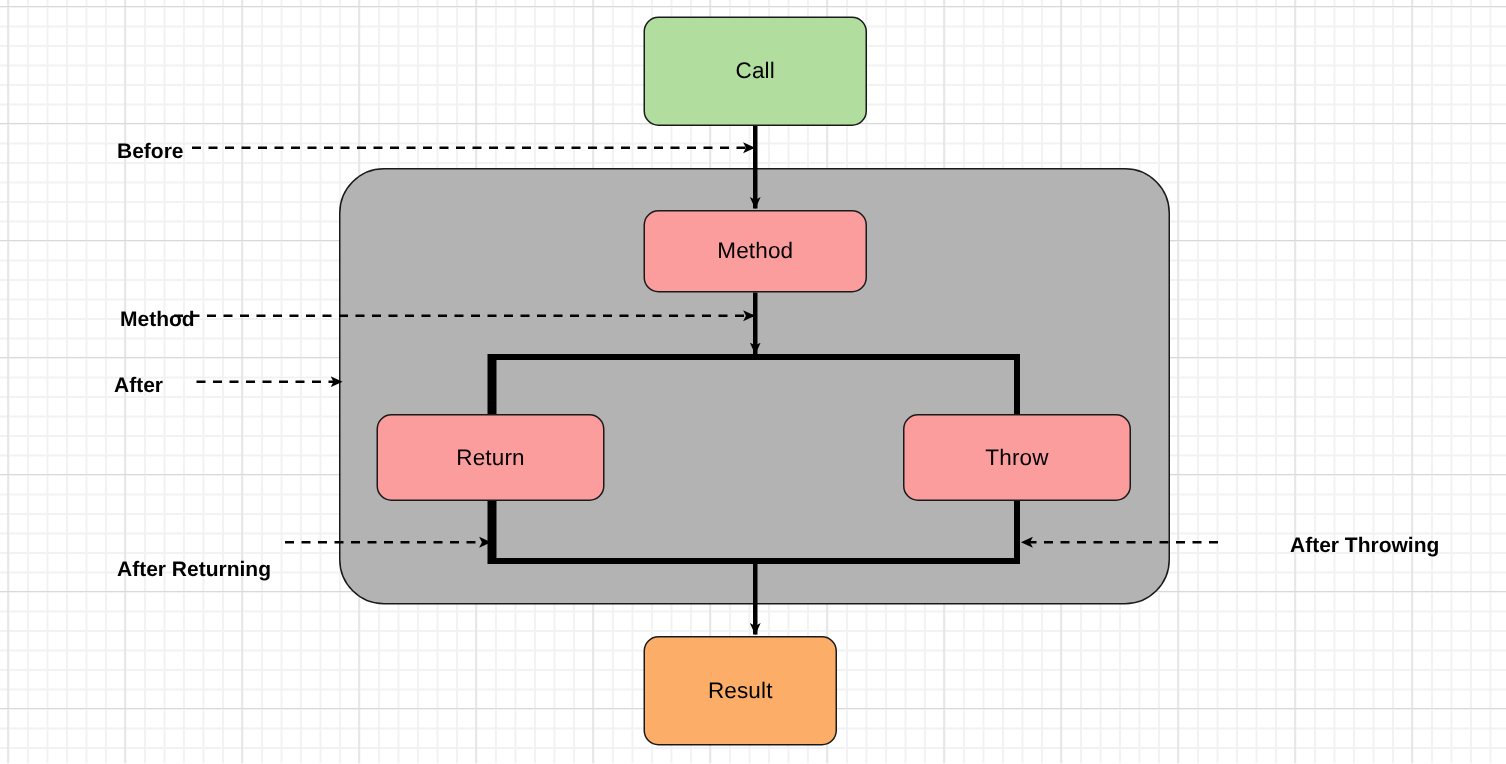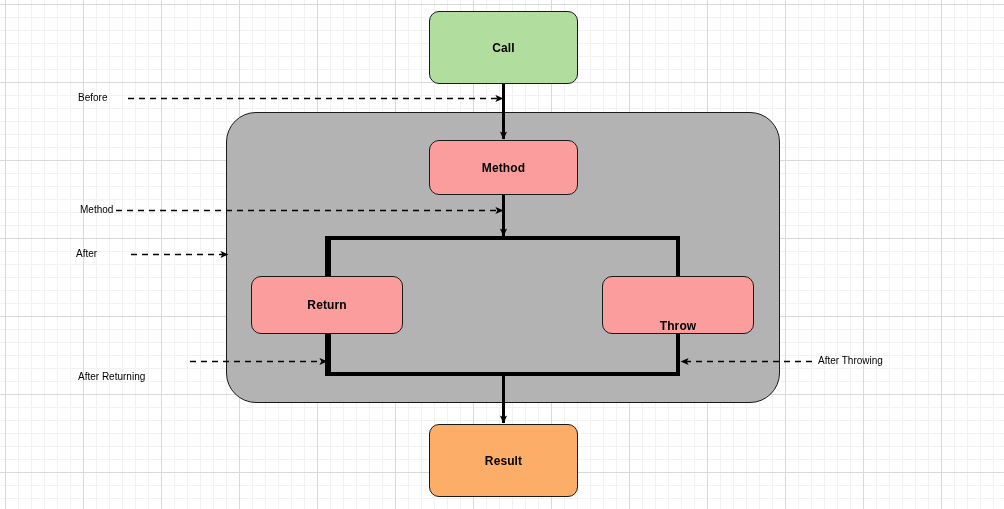--- a/index.html
+++ b/index.html
@@ -50,55 +50,55 @@
 
   
   .node {
     position: absolute;
     box-sizing: border-box;
     border: 1.5px solid #1a1a1a;
     border-radius: 10px;
     display: flex;
     align-items: center;
     justify-content: center;
-    font-size: 12px;
-    font-weight: bold;
+    font-size: 15px;
+    font-weight: normal;
     color: #000000;
     letter-spacing: 0.1px;
   }
   .node-call   { left: 429px; top: 11px;  width: 149px; height: 73px; background: #b1dd9f; }
   .node-method { left: 429px; top: 140px; width: 149px; height: 55px; background: #fb9d9d; }
   .node-return { left: 251px; top: 276px; width: 152px; height: 58px; background: #fb9d9d; }
-  .node-throw  { left: 602px; top: 276px; width: 152px; height: 58px; background: #fb9d9d; align-items: flex-end; }
-  .node-result { left: 429px; top: 424px; width: 149px; height: 73px; background: #fcad67; }
+  .node-throw  { left: 602px; top: 276px; width: 152px; height: 58px; background: #fb9d9d; }
+  .node-result { left: 429px; top: 424px; width: 129px; height: 73px; background: #fcad67; }
 
   
   .layer {
     position: absolute;
     left: 0; top: 0;
     width: 1004px;
     height: 509px;
     pointer-events: none;
   }
 
   
   .flow-label {
     position: absolute;
-    font-size: 10px;
-    font-weight: normal;
+    font-size: 14px;
+    font-weight: bold;
     color: #000000;
     white-space: nowrap;
     line-height: 1;
     text-align: center;
   }
   .lbl-before          { left: 78px;  top: 93px; }
   .lbl-after           { left: 80px;  top: 205px; }
   .lbl-around          { left: 76px;  top: 249px; }
   .lbl-after-returning { left: 78px;  top: 372px; }
-  .lbl-after-throwing  { left: 818px; top: 356px; }
+  .lbl-after-throwing  { left: 860px; top: 356px; }
 </style>
 </head>
 <body>
 
 <div id="canvas">
 
   <div class="gray-container"></div>
 
   <svg class="layer" viewBox="0 0 1004 509">
     <defs>

